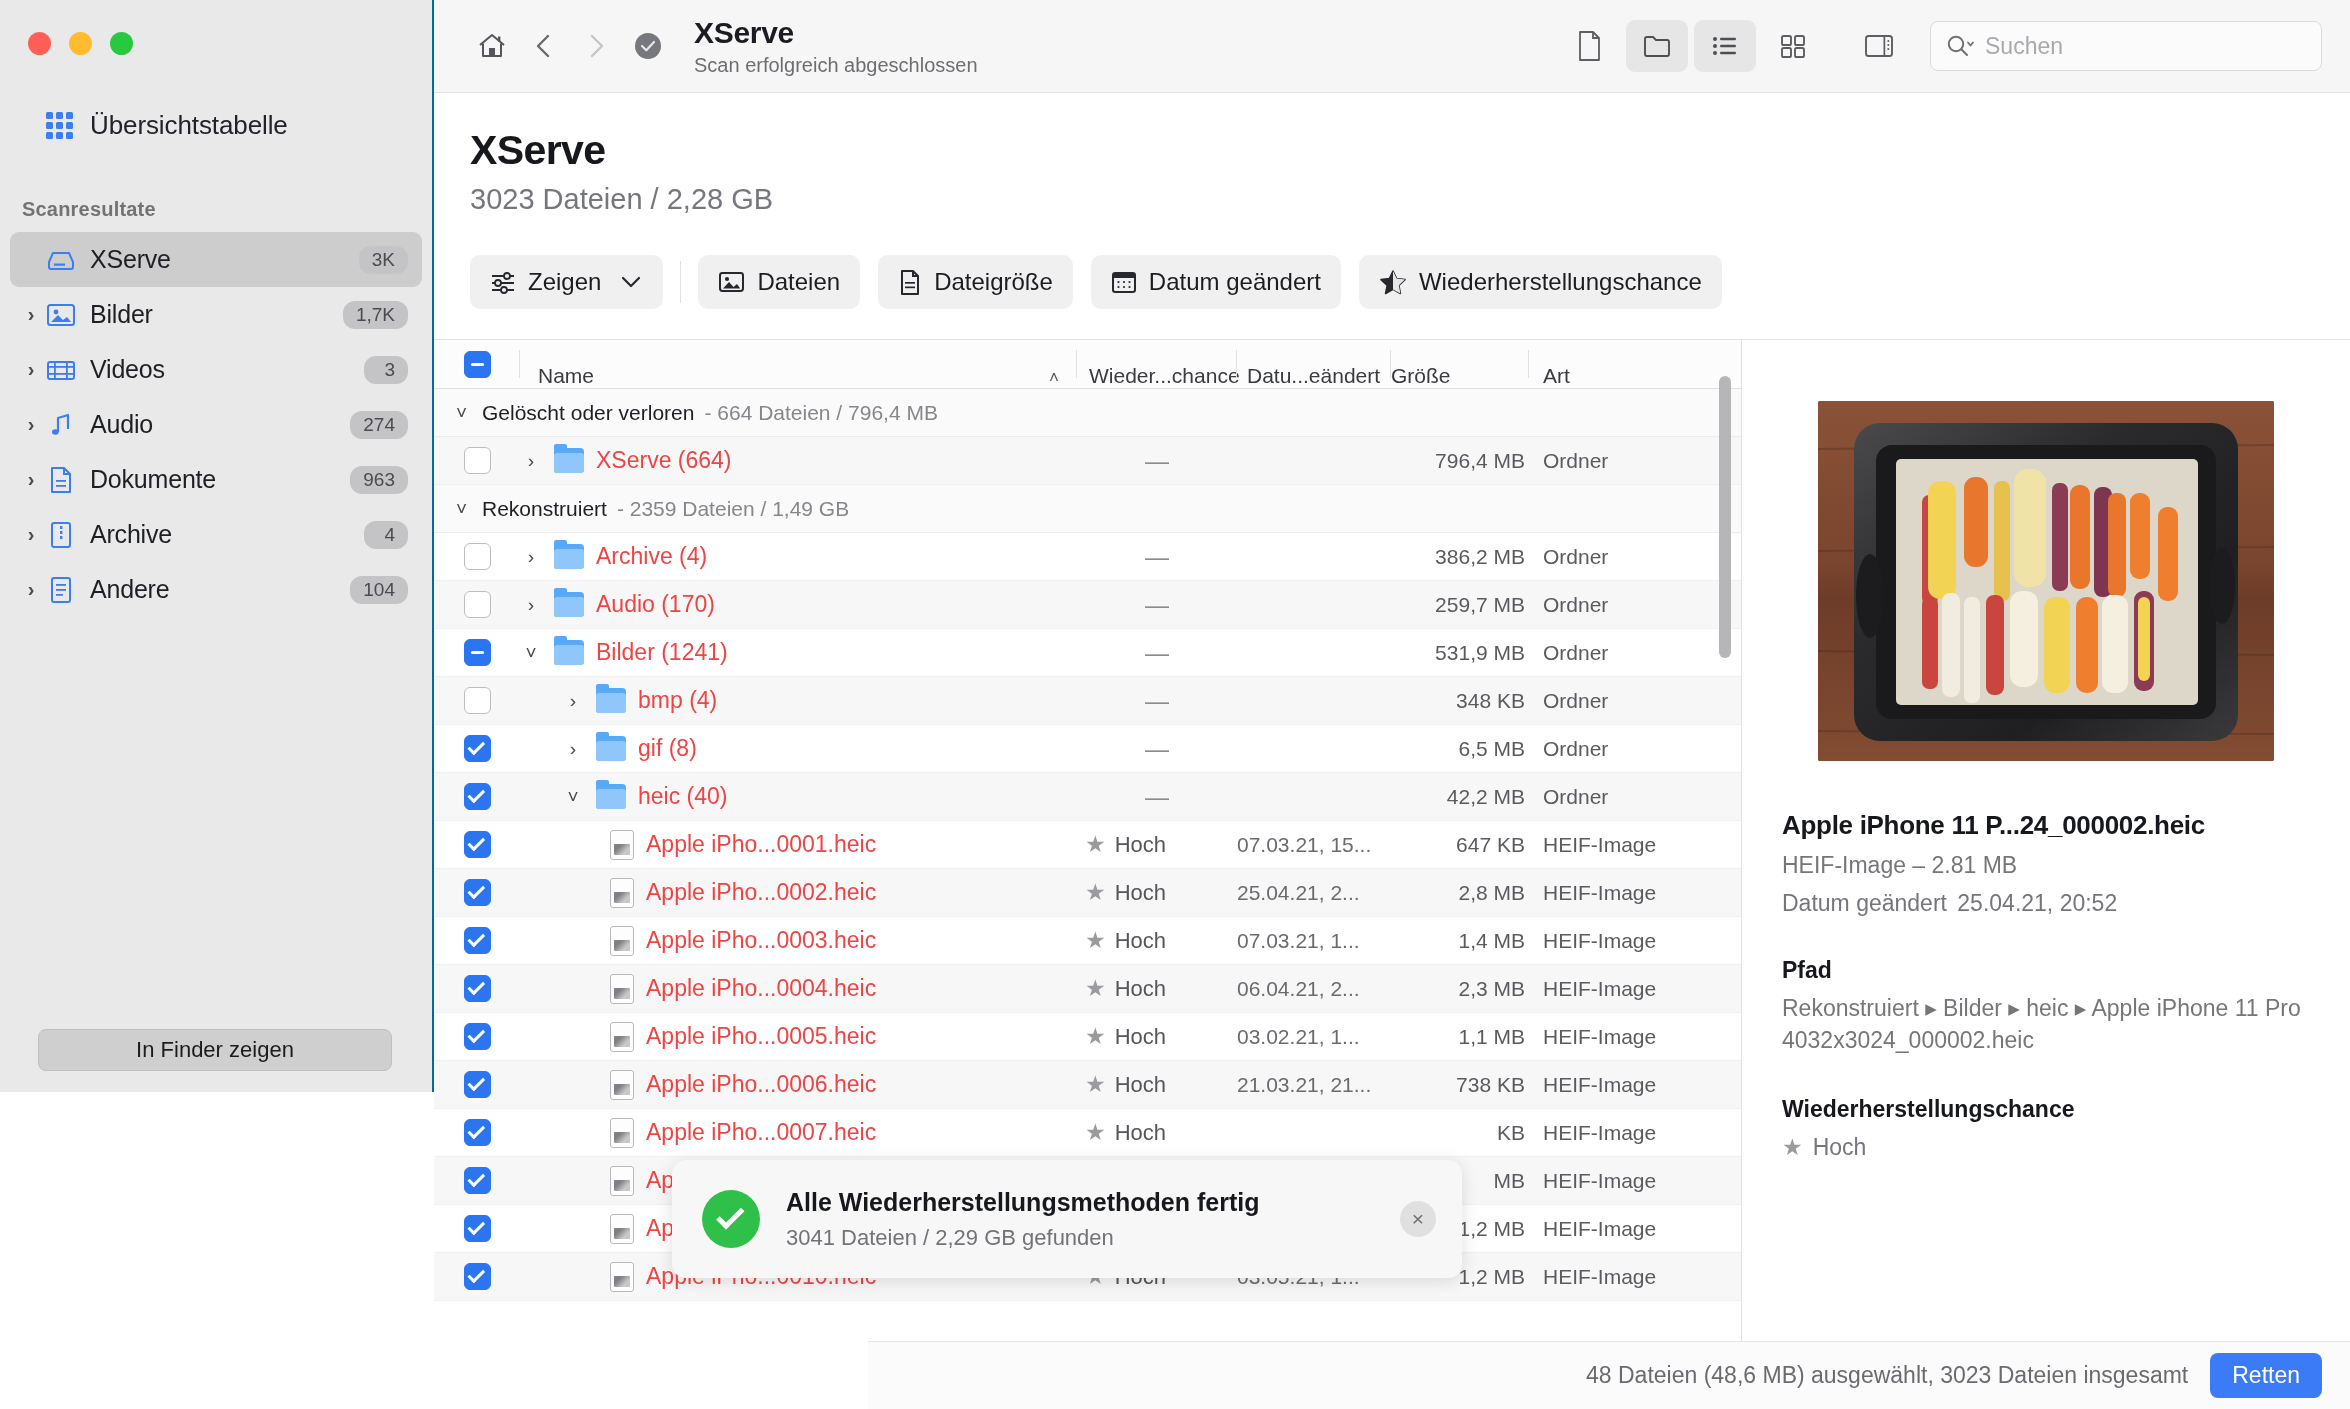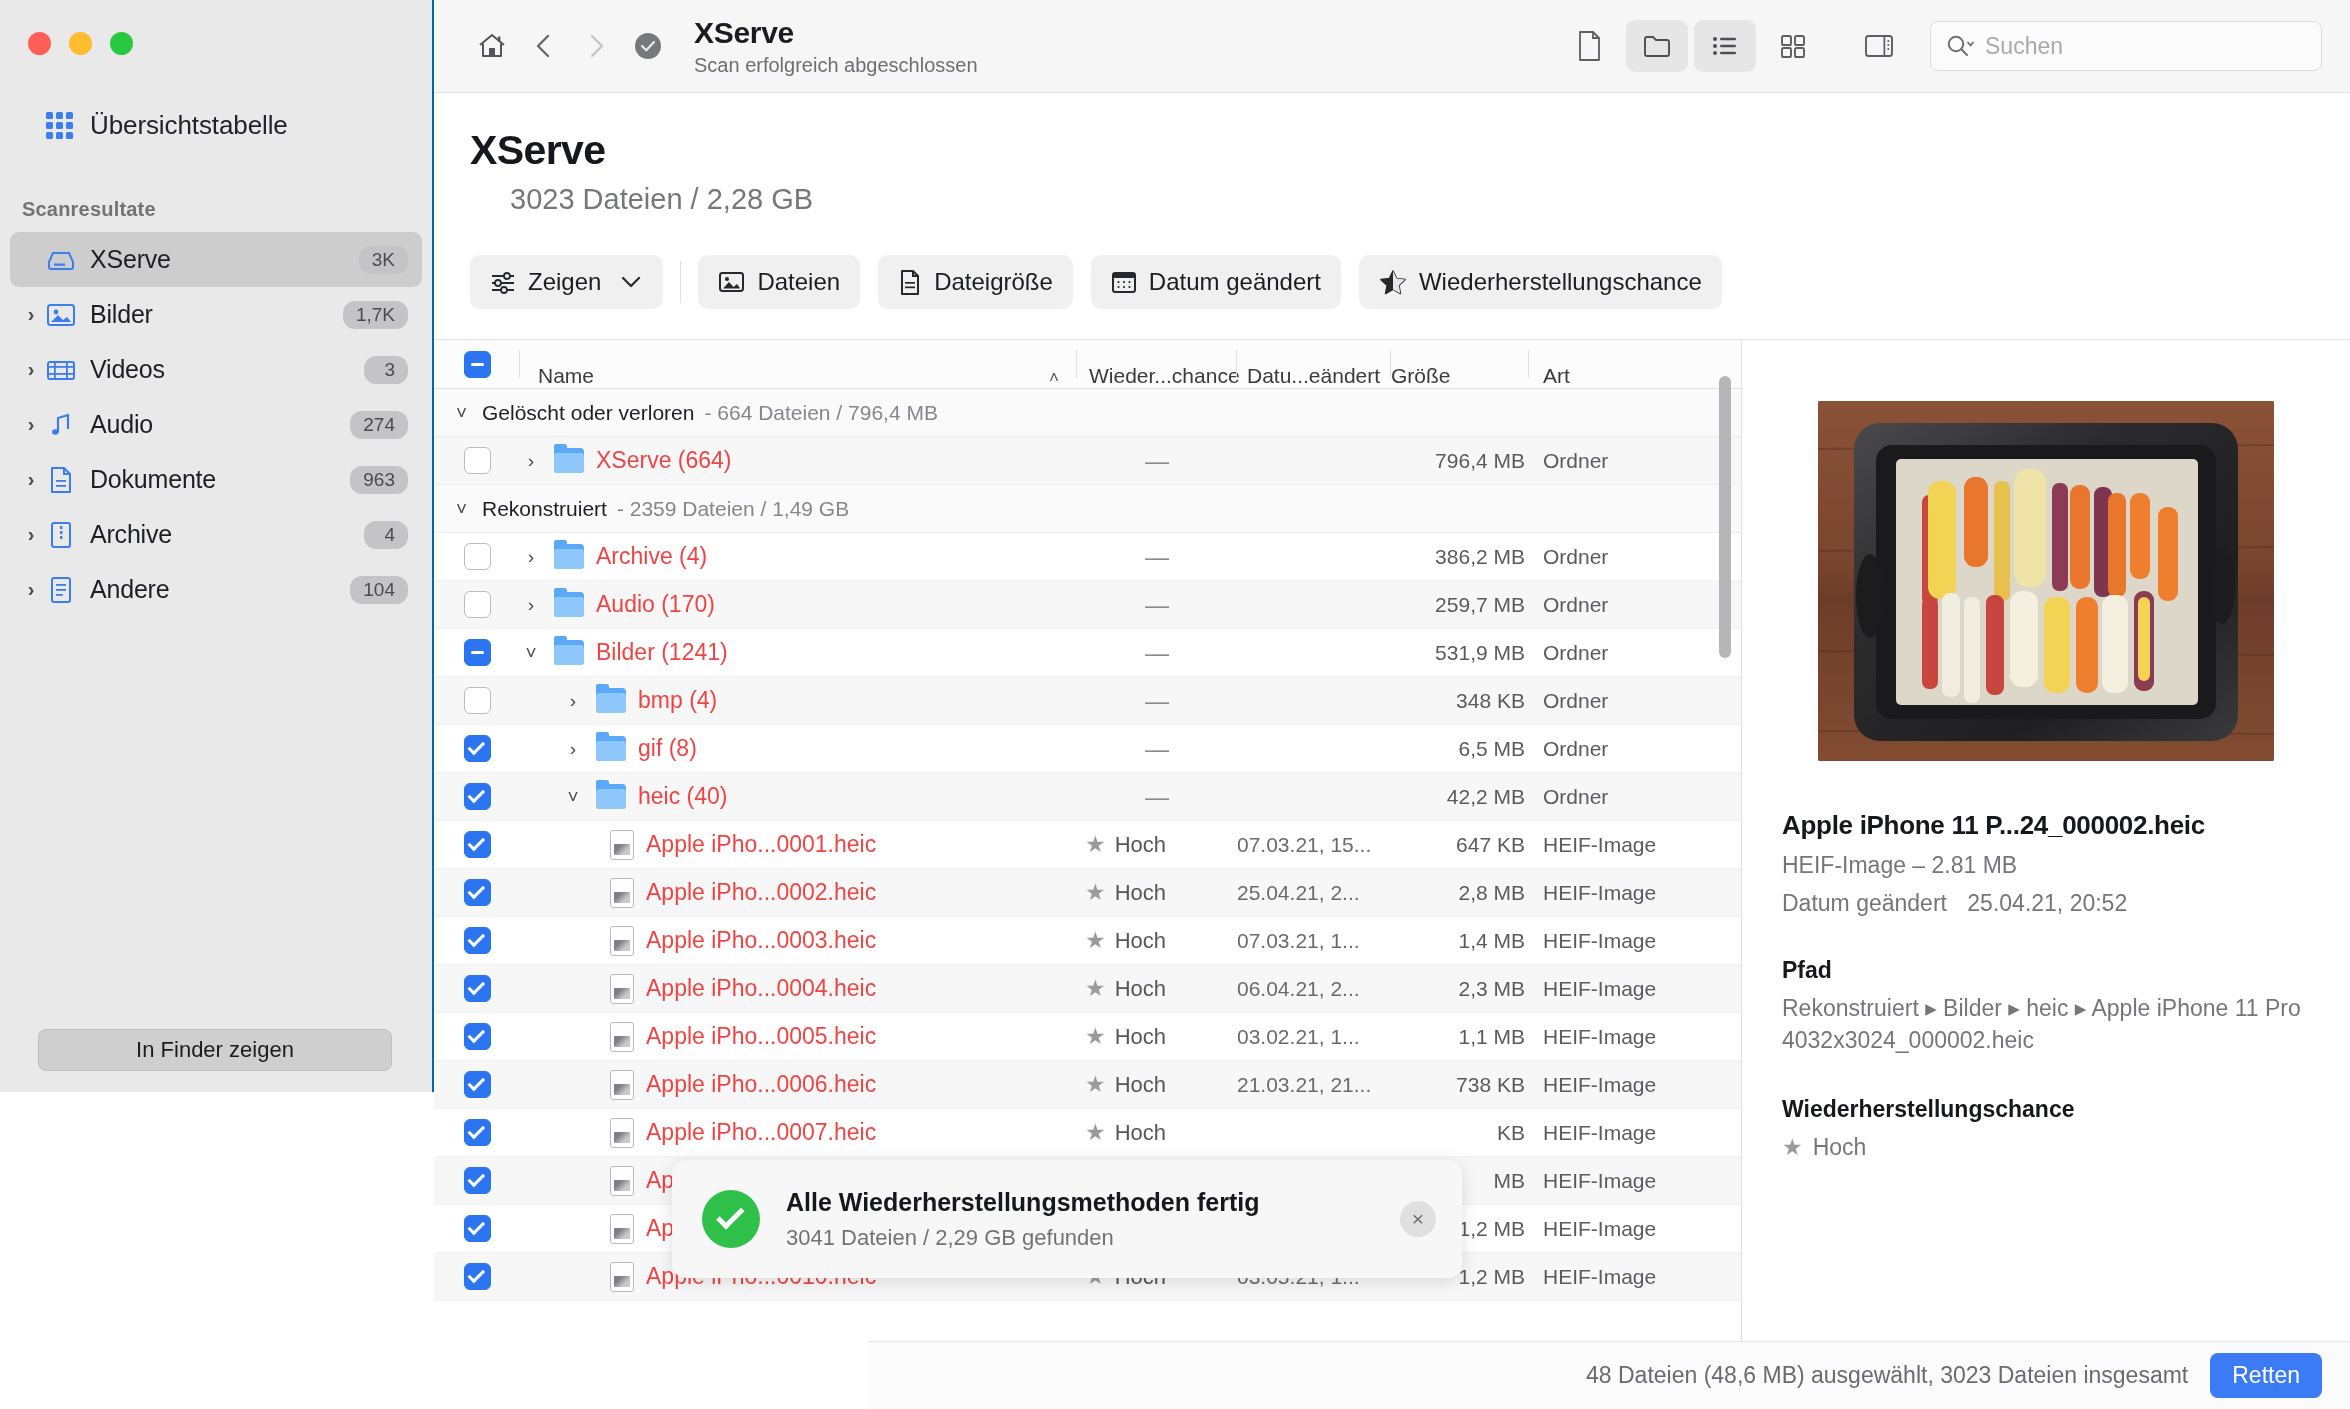--- a/index.html
+++ b/index.html
@@ -86,21 +86,21 @@
   .search-box {
     width: 392px; height: 50px; border: 1px solid #dcdcdc; border-radius: 8px;
     background: #fbfbfb; display: flex; align-items: center; padding: 0 14px; gap: 8px;
     margin-left: 14px;
   }
   .search-ph { font-size: 23px; color: #a9a9ae; }
 
   
   .content-head { padding: 34px 0 0 36px; flex: 0 0 auto; }
   .big-title { font-size: 41px; font-weight: 700; color: #17181d; letter-spacing: -0.6px; }
-  .big-sub { font-size: 29px; color: #76777c; margin-top: 9px; font-weight: 500; margin-left: 40px; }
+  .big-sub { font-size: 29px; color: #76777c; margin-top: 9px; font-weight: 500; }
 
   .filters { display: flex; align-items: center; gap: 0; margin-top: 39px; }
   .fbtn {
     height: 54px; background: #f0f0f0; border-radius: 10px;
     display: flex; align-items: center; gap: 12px; padding: 0 20px;
     font-size: 24px; color: #1c1d22; cursor: default; white-space: nowrap;
   }
   .fsep { width: 1px; height: 42px; background: #e0e0e0; margin: 0 17px; }
   .fgap { width: 18px; }
 
@@ -960,21 +960,21 @@
               <rect x="316" y="190" width="20" height="100" rx="9" fill="#8c3b55"></rect>
               <rect x="320" y="196" width="12" height="84" rx="6" fill="#f2d353"></rect>
             </g>
           </svg>
         </div>
 
         <div class="det-title">Apple iPhone 11 P...24_000002.heic</div>
         <div class="det-line">HEIF-Image – 2.81 MB</div>
         <div class="det-line">
           <span>Datum geändert</span>
-          <span style="margin-left:14px">25.04.21, 20:52</span>
+          <span style="margin-left:4px">25.04.21, 20:52</span>
         </div>
         <div class="det-h">Pfad</div>
         <div class="det-path">Rekonstruiert ▸ Bilder ▸ heic ▸ Apple iPhone 11 Pro 4032x3024_000002.heic</div>
         <div class="det-h">Wiederherstellungschance</div>
         <div class="det-rec">
           <span class="star">★</span>
           <span class="lbl">Hoch</span>
         </div>
       </div>
     </div>

